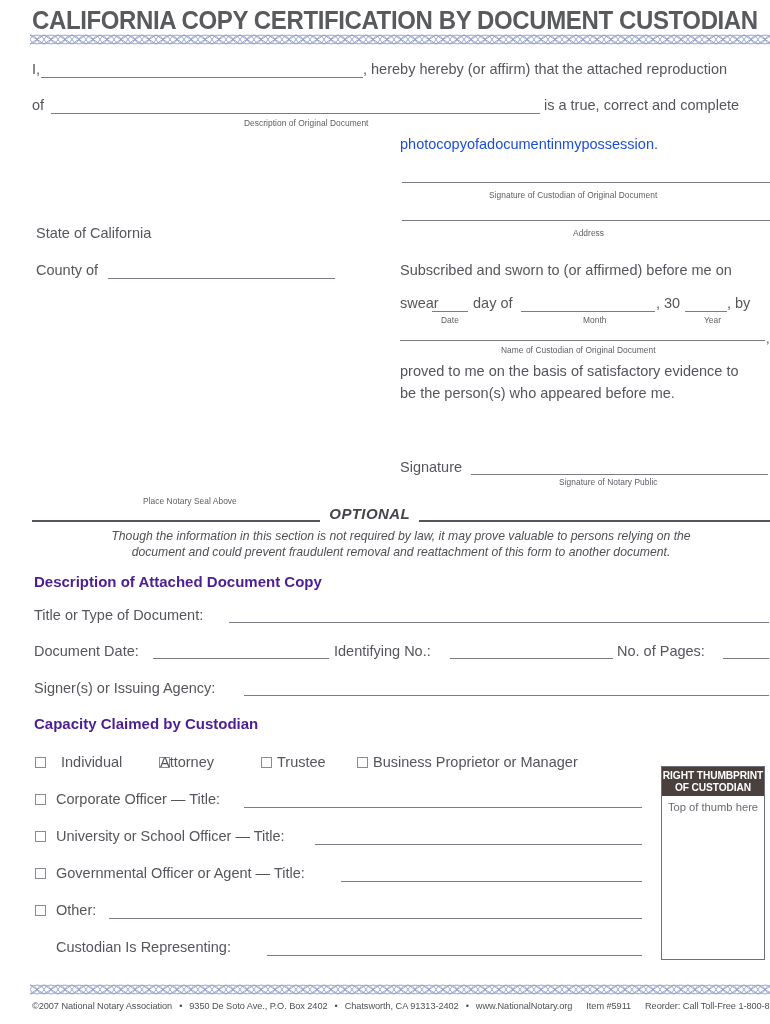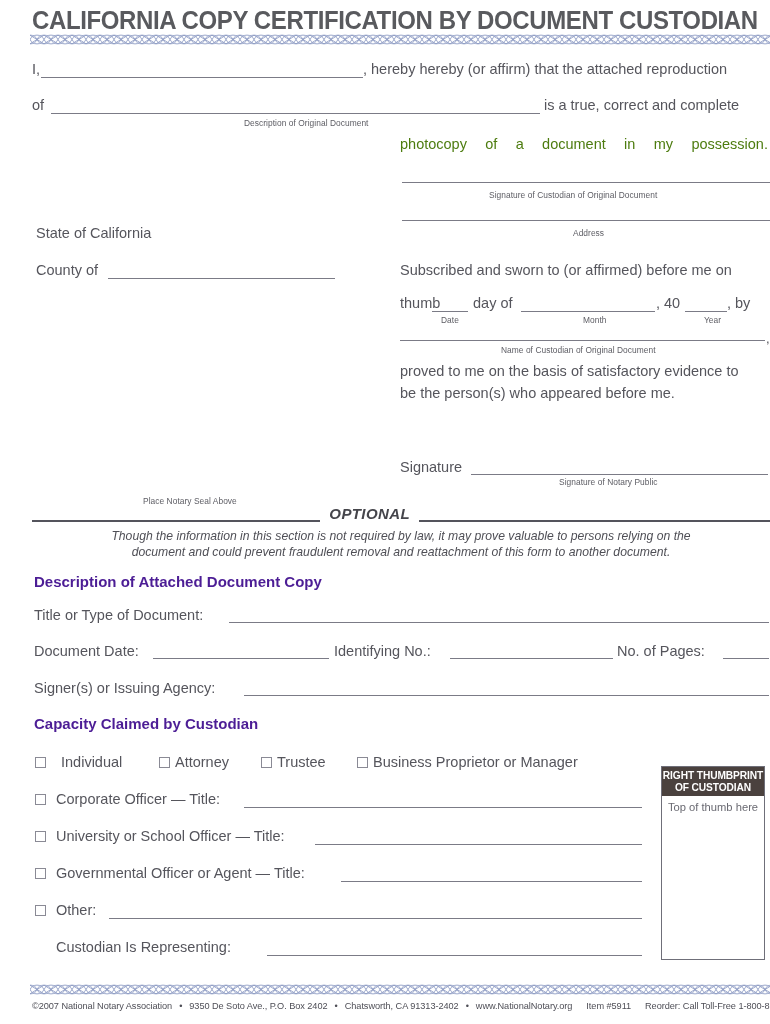--- a/index.html
+++ b/index.html
@@ -76,23 +76,23 @@
   .rule {
     position: absolute;
     height: 0;
     border-top: 1px solid #7b7b86;
   }
 
   
   .spread {
     position: absolute;
     display: flex;
-    justify-content: space-between;
+    justify-content: flex-start;
     font-size: 14.5px;
-    color: #4d7c0f;
+    color: #1d4ed8;
   }
 
   
   .optional-wrap {
     position: absolute;
     left: 16px;
     top: 506px;
     width: 738px;
     height: 16px;
     display: flex;
@@ -224,29 +224,29 @@
 
   <div class="rule" style="left:386px; top:220px; width:368px;"></div>
   <div class="small" style="left:557px; top:229px;">Address</div>
 
   <div class="t" style="left:20px; top:226px;">State of California</div>
   <div class="t" style="left:20px; top:263px;">County of</div>
   <div class="rule" style="left:92px; top:278px; width:227px;"></div>
 
   <div class="t" style="left:384px; top:263px;">Subscribed and sworn to (or affirmed) before me on</div>
 
-  <div class="t" style="left:384px; top:296px;">thumb</div>
+  <div class="t" style="left:384px; top:296px;">swear</div>
   <div class="rule" style="left:416px; top:311px; width:36px;"></div>
   <div class="small" style="left:425px; top:316px;">Date</div>
 
   <div class="t" style="left:457px; top:296px;">day of</div>
   <div class="rule" style="left:505px; top:311px; width:134px;"></div>
   <div class="small" style="left:567px; top:316px;">Month</div>
 
-  <div class="t" style="left:640px; top:296px;">, 40</div>
+  <div class="t" style="left:640px; top:296px;">, 30</div>
   <div class="rule" style="left:669px; top:311px; width:42px;"></div>
   <div class="small" style="left:688px; top:316px;">Year</div>
 
   <div class="t" style="left:711px; top:296px;">, by</div>
 
   <div class="rule" style="left:384px; top:340px; width:365px;"></div>
   <div class="t" style="left:750px; top:332px; font-size:13px;">,</div>
   <div class="small" style="left:485px; top:346px;">Name of Custodian of Original Document</div>
 
   <div class="t" style="left:384px; top:386px;">be the person(s) who appeared before me.</div>
@@ -282,21 +282,21 @@
 
   <div class="t" style="left:18px; top:681px;">Signer(s) or Issuing Agency:</div>
   <div class="rule" style="left:228px; top:695px; width:525px;"></div>
 
   <div class="t bold" style="left:18px; top:716px; font-size:15px;">Capacity Claimed by Custodian</div>
 
   <div class="cb" style="left:19px; top:757px;"></div>
   <div class="t" style="left:45px; top:755px;">Individual</div>
 
   <div class="cb" style="left:143px; top:757px;"></div>
-  <div class="t" style="left:159px; top:755px;text-align:center;">Attorney</div>
+  <div class="t" style="left:144px; top:755px;text-align:center;">Attorney</div>
 
   <div class="cb" style="left:245px; top:757px;"></div>
   <div class="t" style="left:261px; top:755px;">Trustee</div>
 
   <div class="cb" style="left:341px; top:757px;"></div>
   <div class="t" style="left:357px; top:755px;">Business Proprietor or Manager</div>
 
   <div class="cb" style="left:19px; top:794px;"></div>
   <div class="t" style="left:40px; top:792px;text-align:center;">Corporate Officer — Title:</div>
   <div class="rule" style="left:228px; top:807px; width:398px;"></div>

